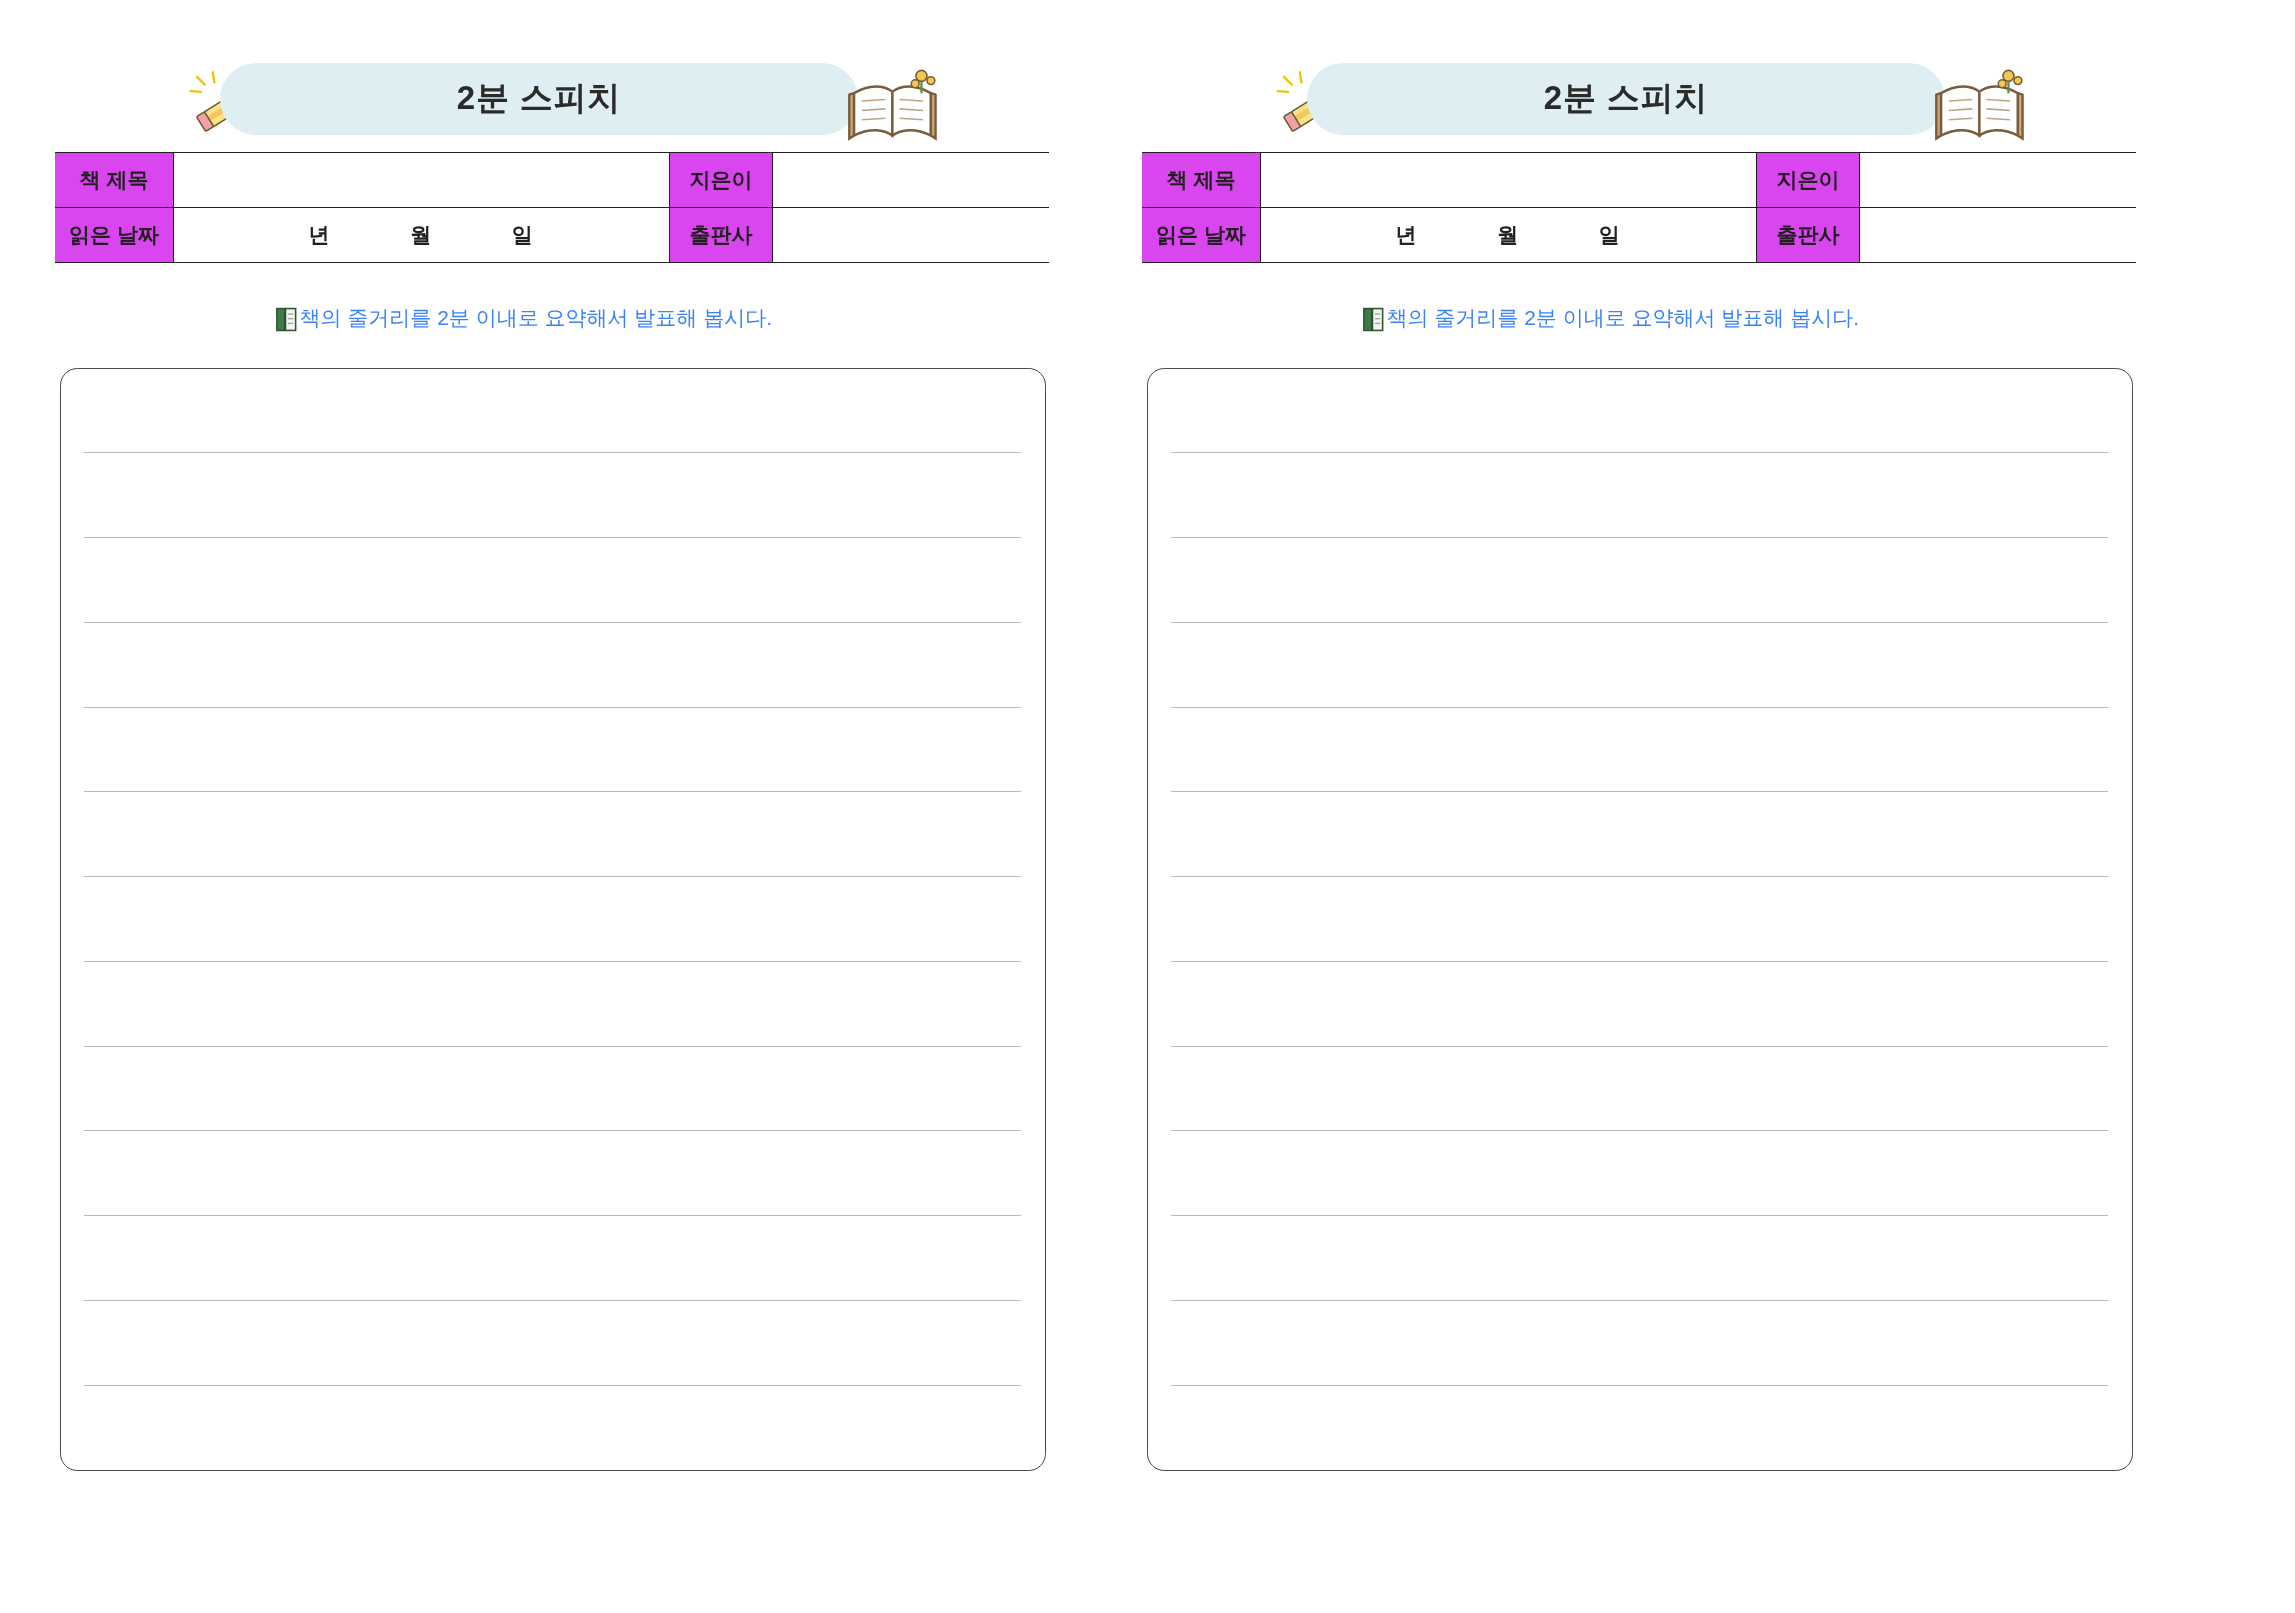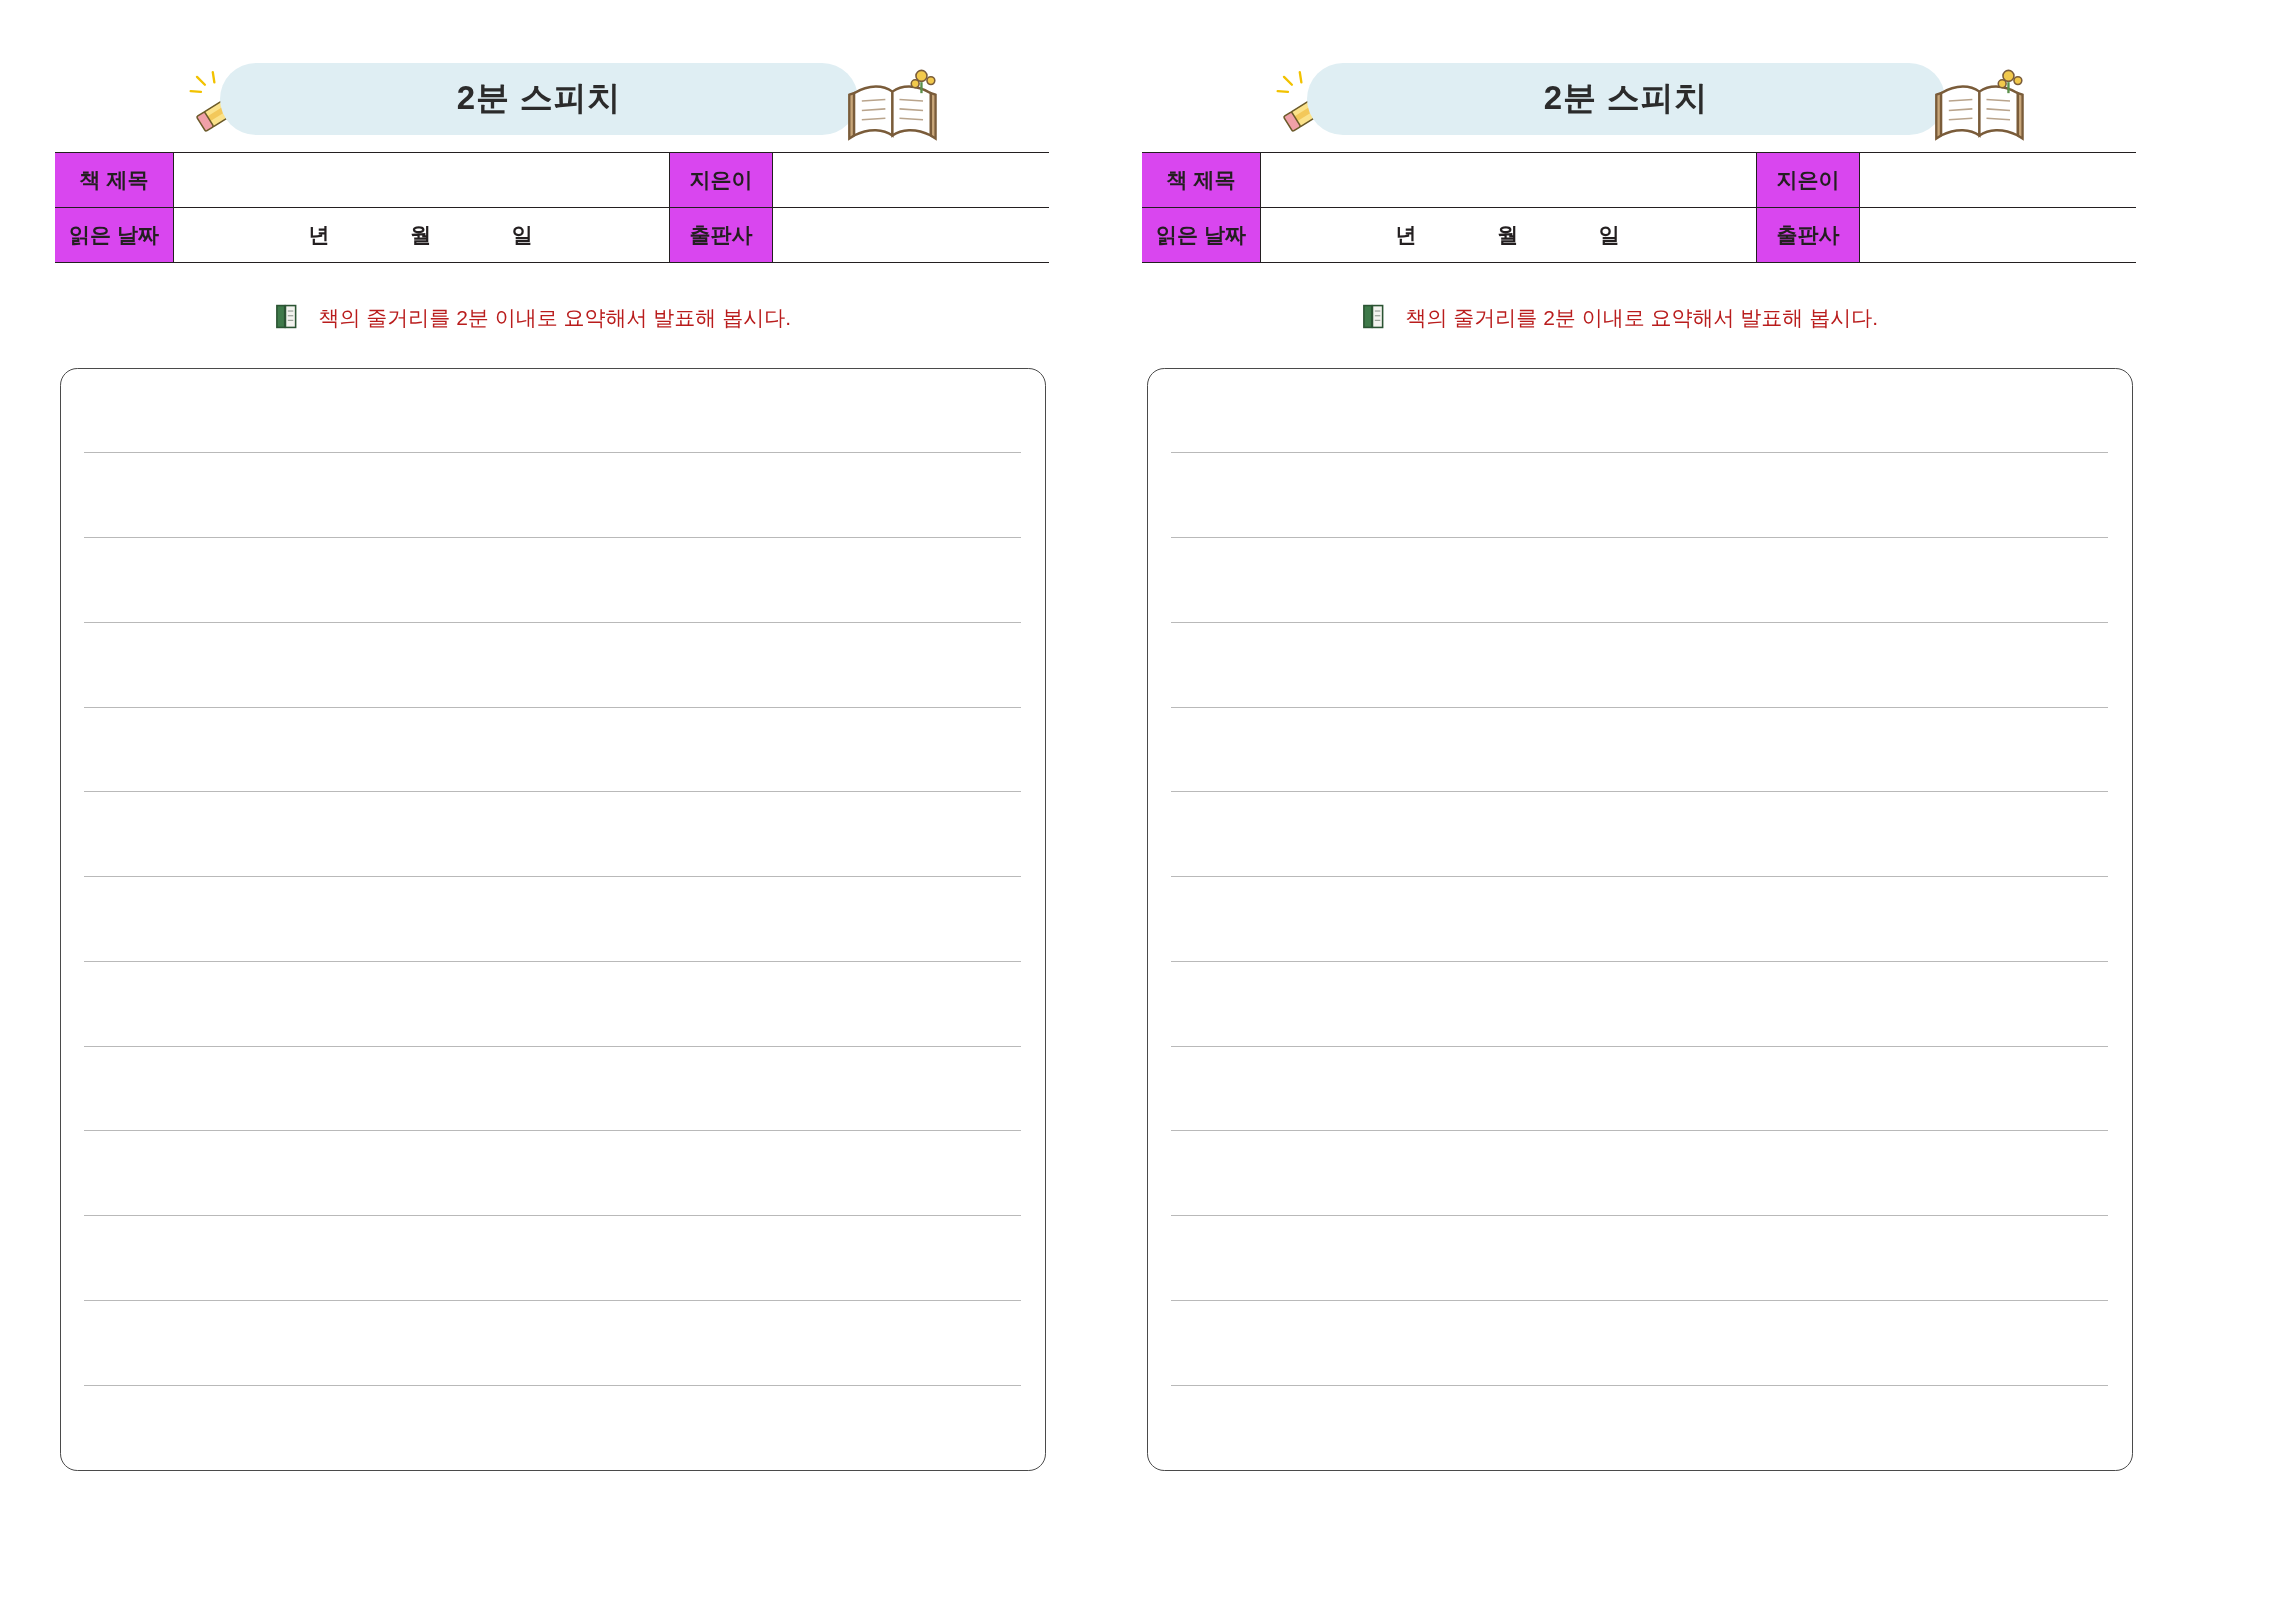--- a/index.html
+++ b/index.html
@@ -105,25 +105,25 @@
     align-items: center;
     gap: 79px;
     font-size: 21px;
     font-weight: bold;
     letter-spacing: 1.6px;
   }
 
   
   .instruction {
     display: flex;
-    align-items: flex-start;
-    gap: 22px;
+    align-items: flex-end;
+    gap: 3px;
     margin: 41px 0 0 221px;
     font-size: 21px;
-    color: #b91c1c;
+    color: #3b82f6;
   }
   .book-mini {
     width: 20.5px;
     height: 25px;
     position: relative;
     flex: 0 0 auto;
   }
 
   
   .write-box {

